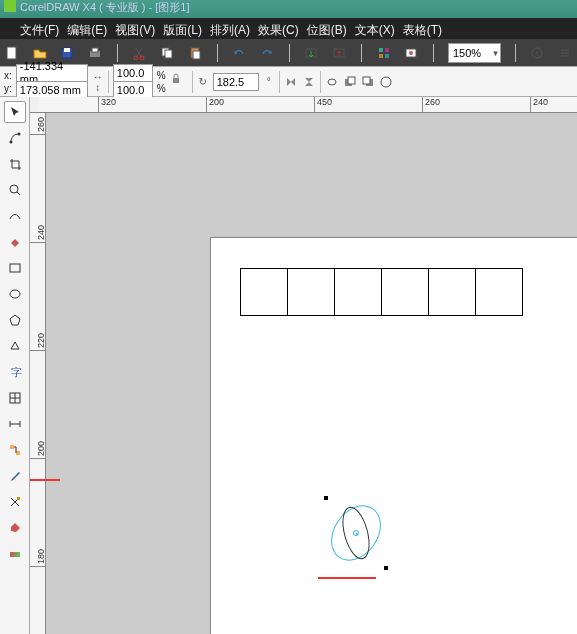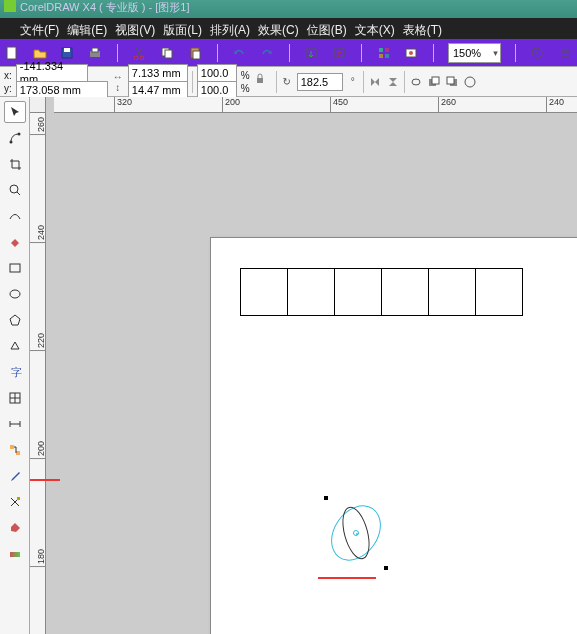--- a/index.html
+++ b/index.html
@@ -1,35 +1,35 @@
 <!DOCTYPE html>
 <html><head>
 <meta charset="utf-8">
 <style>
 *{box-sizing:border-box;margin:0;padding:0;font-family:"Microsoft YaHei",sans-serif;font-size:11px}
 body{background:#ccc;width:577px;height:634px;overflow:hidden}
 .title{background:linear-gradient(#4a9e8e,#3a8e7e);height:18px;display:flex;align-items:flex-start;padding-left:4px;color:#cce}
 .title .ico{width:12px;height:12px;background:#7c3;margin-right:4px}
 .menubar{background:#222;height:21px;display:flex;align-items:flex-end;padding-left:20px}
 .menubar span{color:#eee;margin-right:8px;font-size:12px;cursor:pointer}
-.tb{background:#6d28d9;border-bottom:1px solid #aaa;height:28px;display:flex;align-items:center;padding:0 4px;gap:12px}
+.tb{background:#404040;border-bottom:1px solid #aaa;height:28px;display:flex;align-items:center;padding:0 4px;gap:12px}
 .tb .btn{width:22px;height:22px;display:flex;align-items:center;justify-content:center;cursor:pointer;border-radius:2px}
 .tb .sep{width:1px;height:18px;background:#bbb;margin:0 2px}
 .tb .combo{border:1px solid #999;background:#fff;height:20px;padding:0 14px 0 4px;display:flex;align-items:center;position:relative}
 .tb .combo::after{content:"▾";position:absolute;right:2px;font-size:9px;color:#555}
 .prop{background:#f5f5f5;border-bottom:1px solid #aaa;height:30px;display:flex;align-items:center;padding:0 4px;gap:4px}
 .prop .lbl{font-size:10px;color:#222}
 .prop .fld{border:1px solid #999;background:#fff;height:18px;width:60px;padding:0 3px;font-size:10px;display:flex;align-items:center}
 .prop .stack{display:flex;flex-direction:column;line-height:13px}
 .prop .ico{width:12px;height:12px;display:flex;align-items:center;justify-content:center;font-size:10px;color:#555}
 .main{display:flex;height:537px}
 .toolbox{width:30px;background:#f5f5f5;border-right:1px solid #aaa;display:flex;flex-direction:column;align-items:center;padding-top:4px;gap:4px}
 .toolbox .tool{width:22px;height:22px;display:flex;align-items:center;justify-content:center;cursor:pointer;border-radius:2px;position:relative}
 .canvas-area{flex:1;background:#ccc;position:relative;overflow:hidden}
-.ruler-h{position:absolute;top:0;left:24px;right:0;height:16px;background:#f5f5f5;border-bottom:1px solid #888}
+.ruler-h{position:absolute;top:0;left:8px;right:0;height:16px;background:#f5f5f5;border-bottom:1px solid #888}
 .ruler-h .tick{position:absolute;top:0;font-size:9px;color:#333;border-left:1px solid #888;height:16px;padding-left:2px}
 .ruler-v{position:absolute;top:16px;left:0;width:16px;bottom:0;background:#f5f5f5;border-right:1px solid #888}
 .ruler-v .tick{position:absolute;left:0;font-size:9px;color:#333;border-top:1px solid #888;width:16px;writing-mode:vertical-lr;transform:rotate(180deg);padding-top:2px}
 .corner{position:absolute;top:0;left:0;width:16px;height:16px;background:#f0f0f0;border-right:1px solid #888;border-bottom:1px solid #888}
 .page{position:absolute;top:140px;left:180px;width:400px;height:500px;background:#fff;border:1px solid #888;box-shadow:2px 2px 4px rgba(0,0,0,.2)}
 .boxes{position:absolute;top:30px;left:30px;display:flex}
 .boxes div{width:48px;height:48px;border:1px solid #000;margin-left:-1px}
 .obj{position:absolute;top:260px;left:115px;width:60px;height:70px}
 .obj .e1{position:absolute;width:24px;height:54px;border:1px solid #333;border-radius:50%;left:18px;top:8px;transform:rotate(-15deg)}
 .obj .e2{position:absolute;width:44px;height:60px;border:1px solid #3bd;border-radius:50%;left:8px;top:5px;transform:rotate(35deg)}
@@ -163,35 +163,27 @@
 
 <div class="prop">
   <div class="stack">
     <div><span class="lbl">x:</span></div>
     <div><span class="lbl">y:</span></div>
   </div>
   <div class="stack">
     <div class="fld" style="width:72px">
         <span>-141.334 mm</span>
       </div>
-    <div class="fld" style="width:92px;margin-top:-1px">
+    <div class="fld" style="width:72px;margin-top:-1px">
         <span>173.058 mm</span>
       </div>
   </div>
   <div class="stack">
     <div class="ico">↔</div>
     <div class="ico">↕</div>
-  </div>
-  <div class="stack">
-    <div class="fld">
-        <span>7.133 mm</span>
-      </div>
-    <div class="fld" style="margin-top:-1px">
-        <span>14.47 mm</span>
-      </div>
   </div>
   <div class="sep" style="width:1px;height:22px;background:#bbb"></div>
   <div class="stack">
     <div class="fld" style="width:40px">
         <span>100.0</span>
       </div>
     <div class="fld" style="width:40px;margin-top:-1px">
         <span>100.0</span>
       </div>
   </div>

